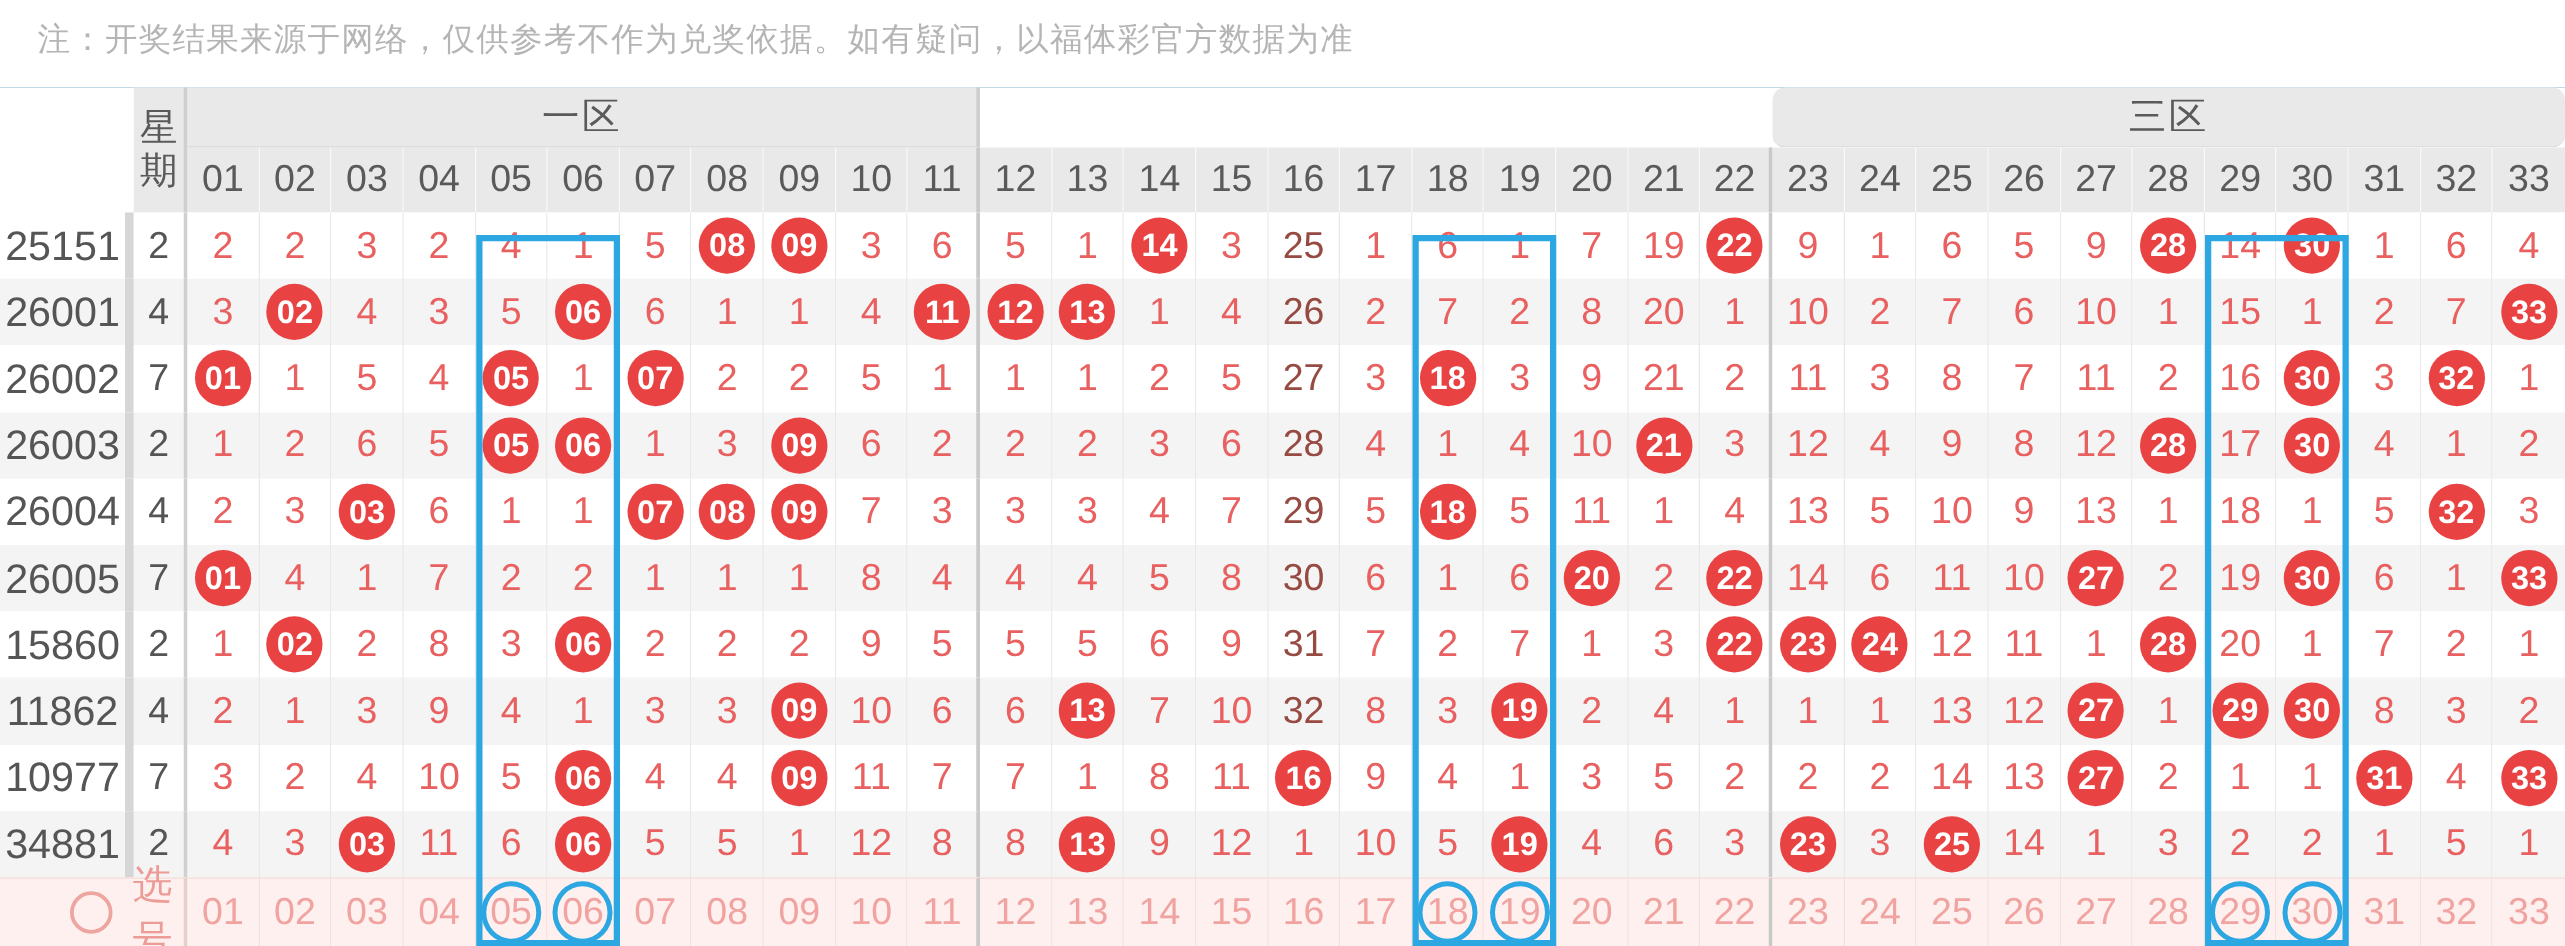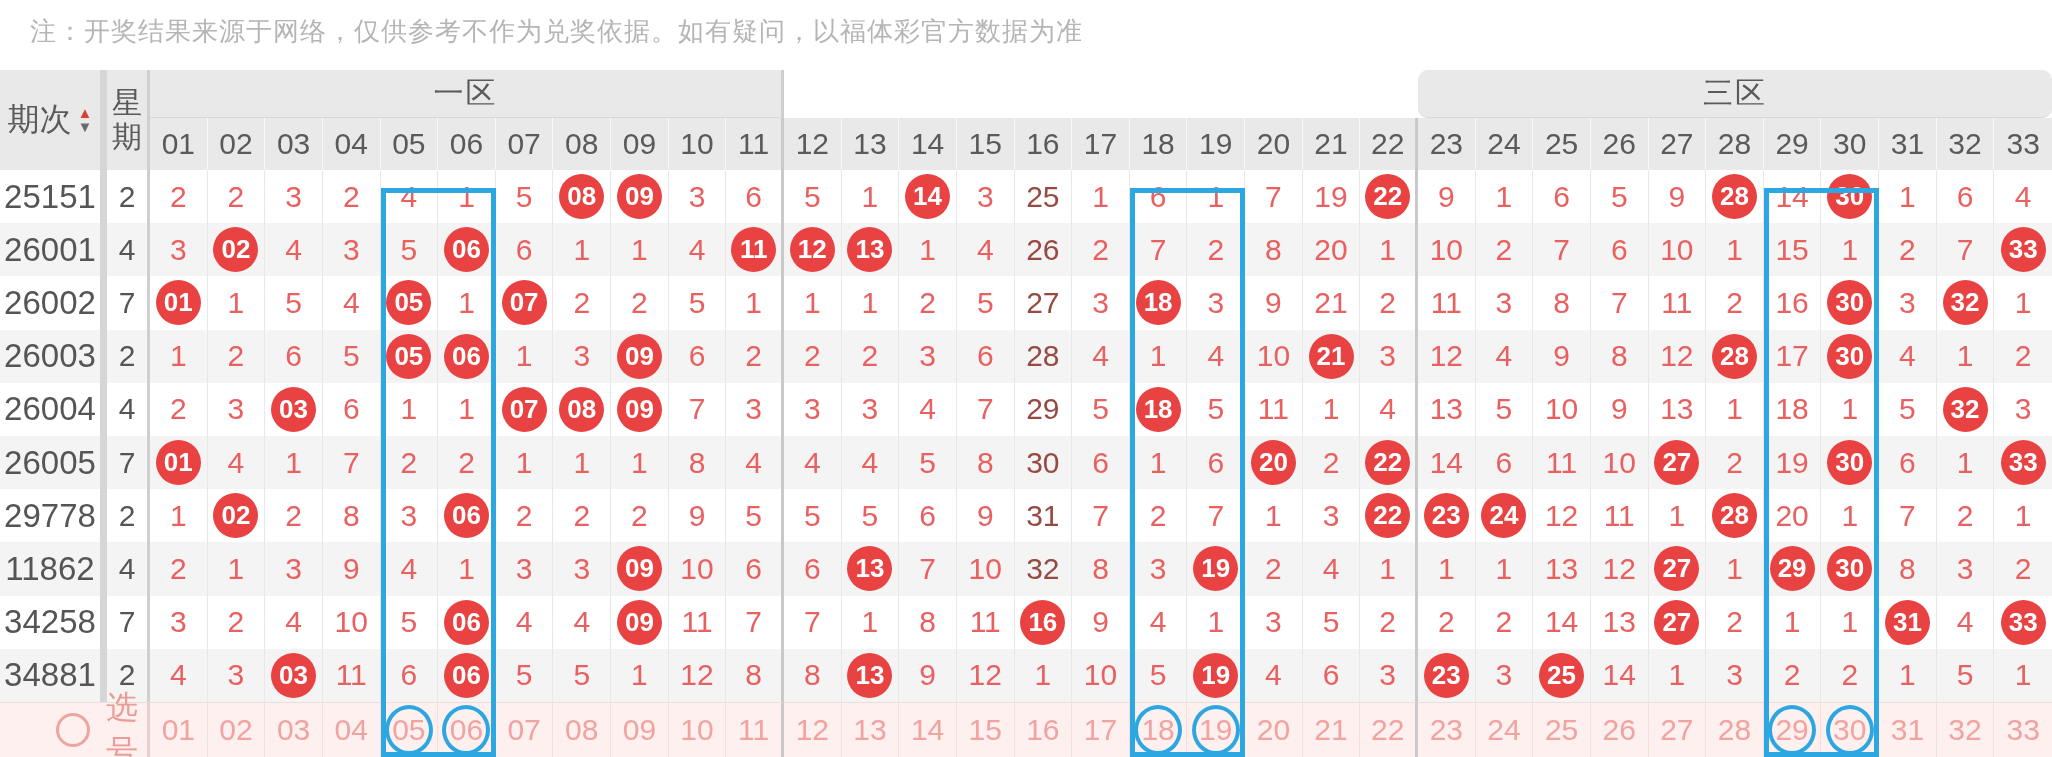--- a/index.html
+++ b/index.html
@@ -51,27 +51,20 @@
   .hl-box { position:absolute; top:188px; height:569px; border:5px solid #2da7e2; pointer-events:none; }
 </style>
 </head>
 <body>
 
 <div class="page">
   <div class="note-bar">
     <div class="note-text">注：开奖结果来源于网络，仅供参考不作为兑奖依据。如有疑问，以福体彩官方数据为准</div>
   </div>
   <div class="chart-table" id="trend-table">
-      <div class="cell hdr period-hdr" style="grid-area: 1 / 1 / 3;">
-        <span>期次</span>
-        <span class="sort-icon">
-          <span class="sort-up">▲</span>
-          <span class="sort-down">▼</span>
-        </span>
-      </div>
       <div class="cell hdr week-hdr" style="grid-area: 1 / 2 / 3;">
         <span>星</span>
         <span>期</span>
       </div>
       <div class="cell hdr zone-hdr" style="grid-area: 1 / 3 / auto / 14;">一区</div>
       <div class="cell hdr zone-hdr last" style="grid-area: 1 / 25 / auto / 36;">三区</div>
       <div class="cell hdr" style="grid-area: 2 / 3;">01</div>
       <div class="cell hdr" style="grid-area: 2 / 4;">02</div>
       <div class="cell hdr" style="grid-area: 2 / 5;">03</div>
       <div class="cell hdr" style="grid-area: 2 / 6;">04</div>
@@ -703,21 +696,21 @@
       </div>
       <div class="cell row-odd" style="grid-area: 8 / 33;">
         <span class="miss">6</span>
       </div>
       <div class="cell row-odd" style="grid-area: 8 / 34;">
         <span class="miss">1</span>
       </div>
       <div class="cell row-odd last-col" style="grid-area: 8 / 35;">
         <div class="ball">33</div>
       </div>
-      <div class="cell row-even period-cell" style="grid-area: 9 / 1;">29778</div>
+      <div class="cell row-even period-cell" style="grid-area: 9 / 1;">15860</div>
       <div class="cell row-even week-cell" style="grid-area: 9 / 2;">2</div>
       <div class="cell row-even" style="grid-area: 9 / 3;">
         <span class="miss">1</span>
       </div>
       <div class="cell row-even" style="grid-area: 9 / 4;">
         <div class="ball">02</div>
       </div>
       <div class="cell row-even" style="grid-area: 9 / 5;">
         <span class="miss">2</span>
       </div>
@@ -905,21 +898,21 @@
       </div>
       <div class="cell row-odd" style="grid-area: 10 / 33;">
         <span class="miss">8</span>
       </div>
       <div class="cell row-odd" style="grid-area: 10 / 34;">
         <span class="miss">3</span>
       </div>
       <div class="cell row-odd last-col" style="grid-area: 10 / 35;">
         <span class="miss">2</span>
       </div>
-      <div class="cell row-even period-cell" style="grid-area: 11 / 1;">34258</div>
+      <div class="cell row-even period-cell" style="grid-area: 11 / 1;">10977</div>
       <div class="cell row-even week-cell" style="grid-area: 11 / 2;">7</div>
       <div class="cell row-even" style="grid-area: 11 / 3;">
         <span class="miss">3</span>
       </div>
       <div class="cell row-even" style="grid-area: 11 / 4;">
         <span class="miss">2</span>
       </div>
       <div class="cell row-even" style="grid-area: 11 / 5;">
         <span class="miss">4</span>
       </div>

